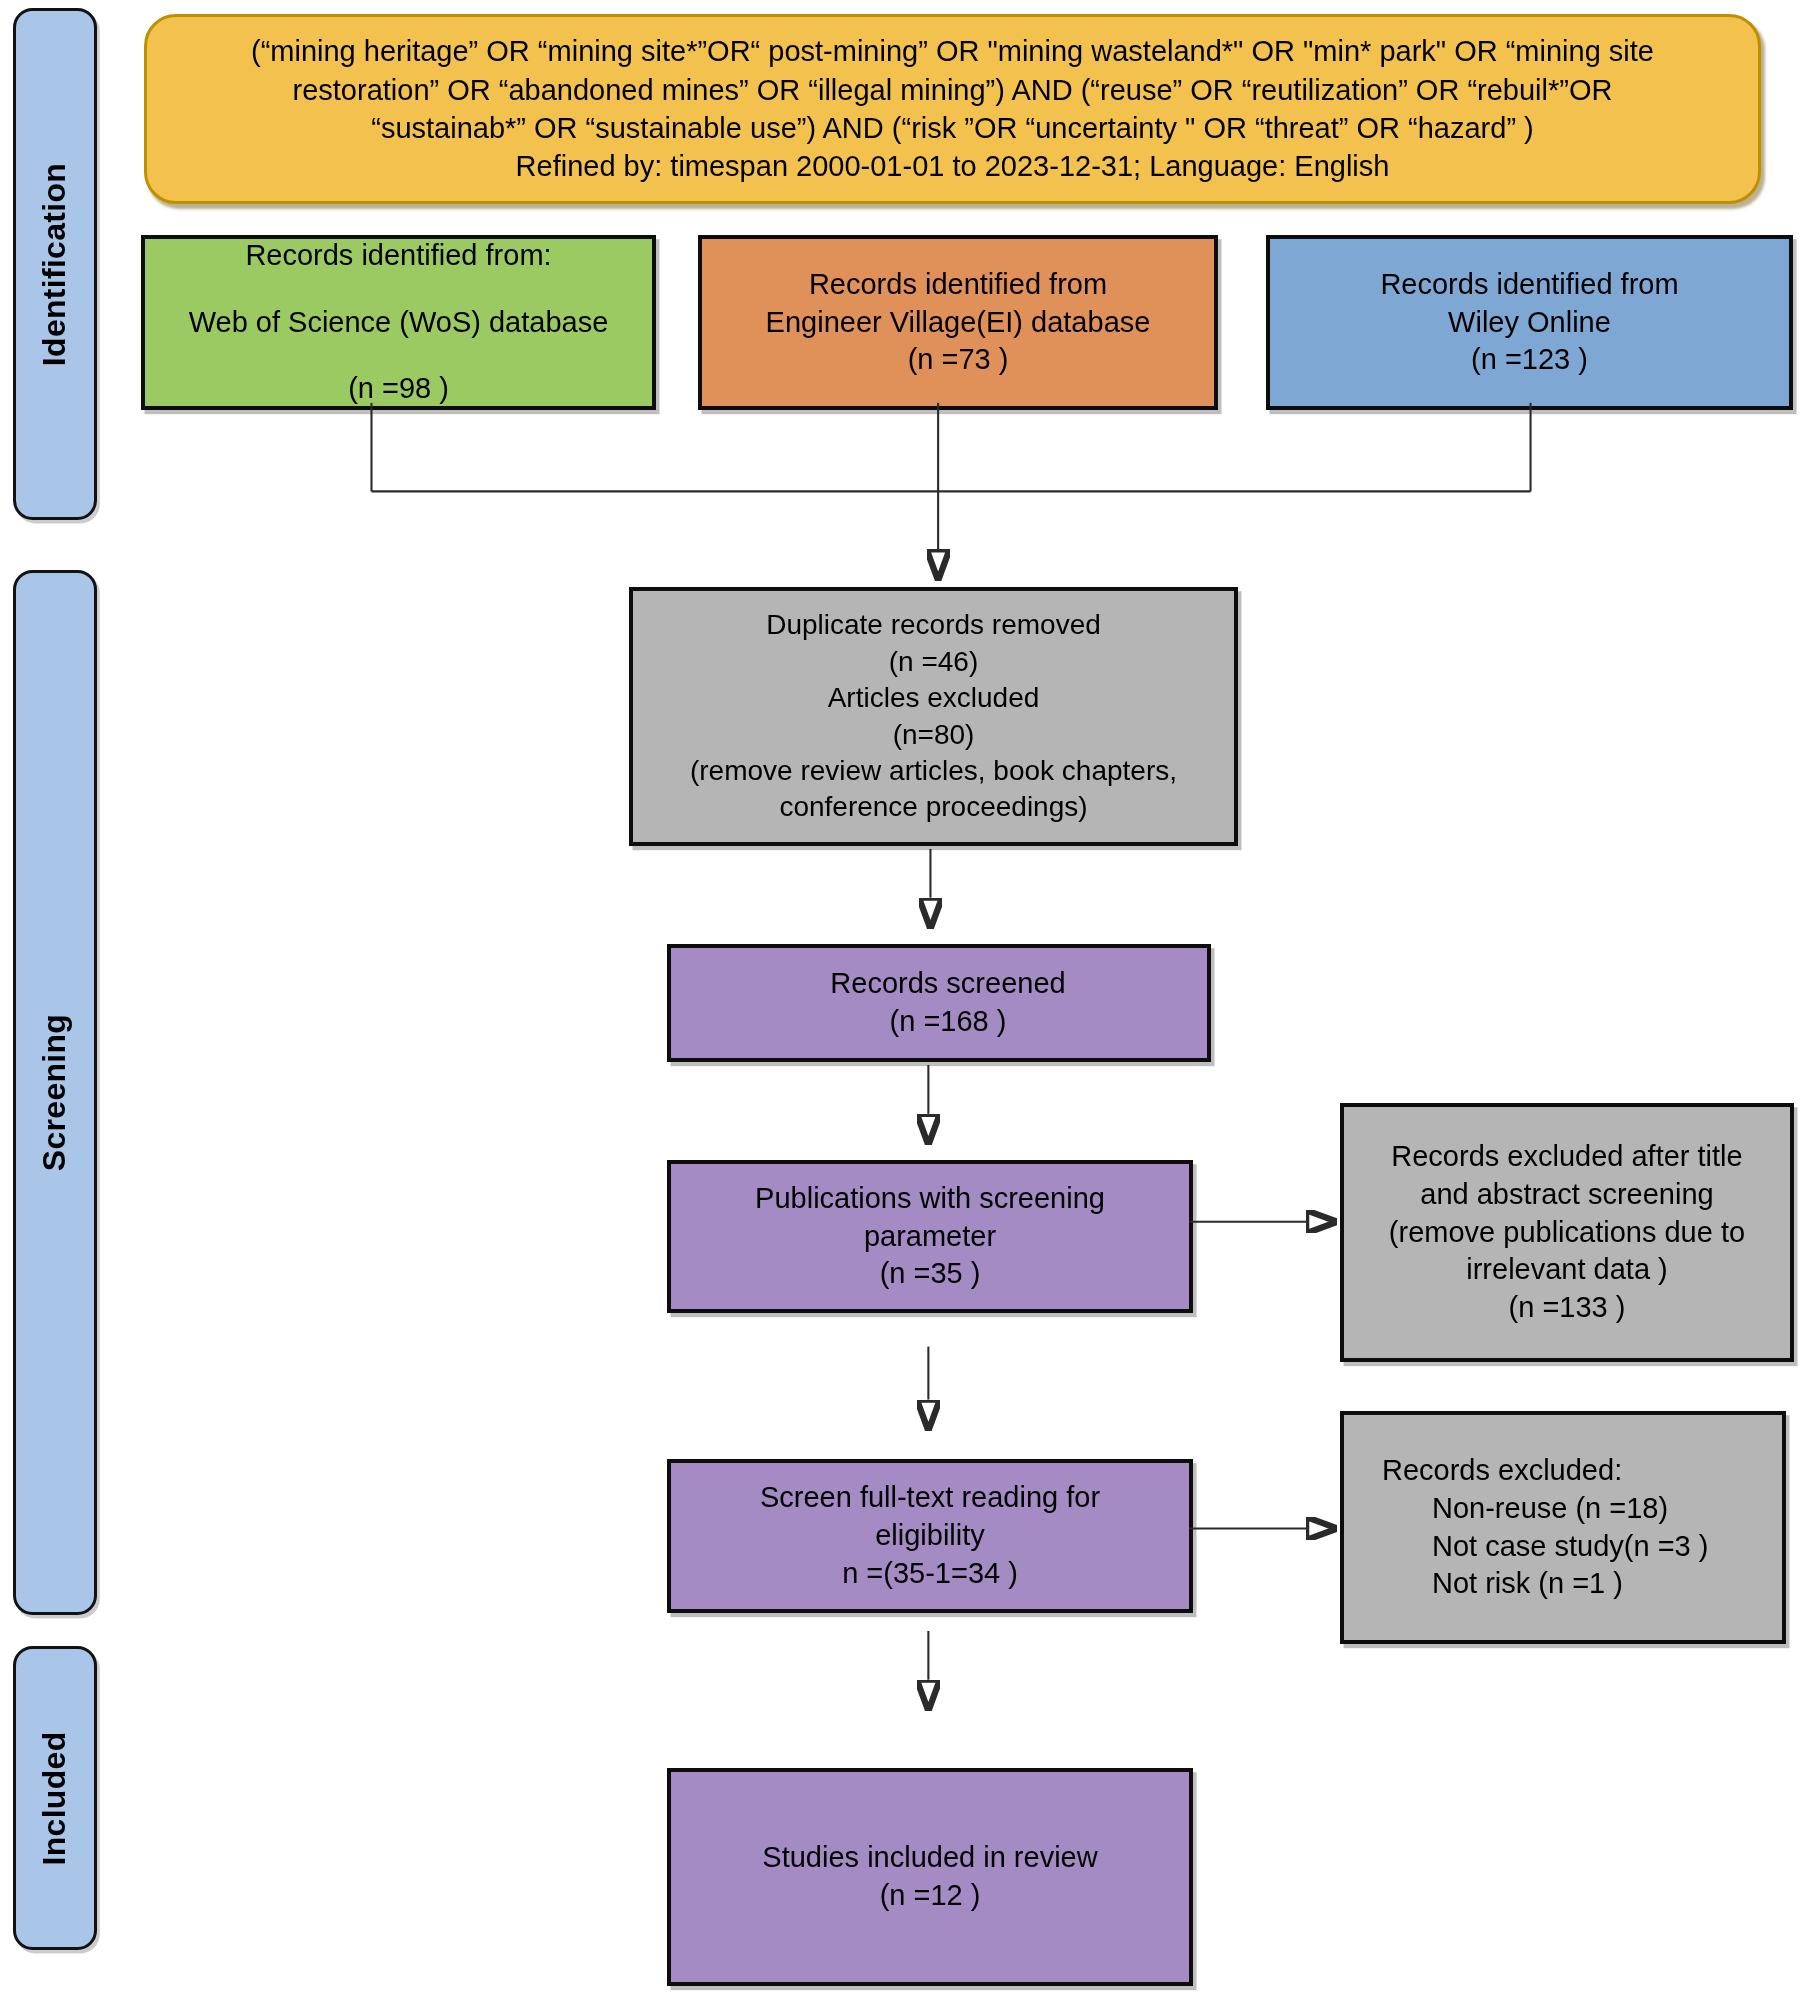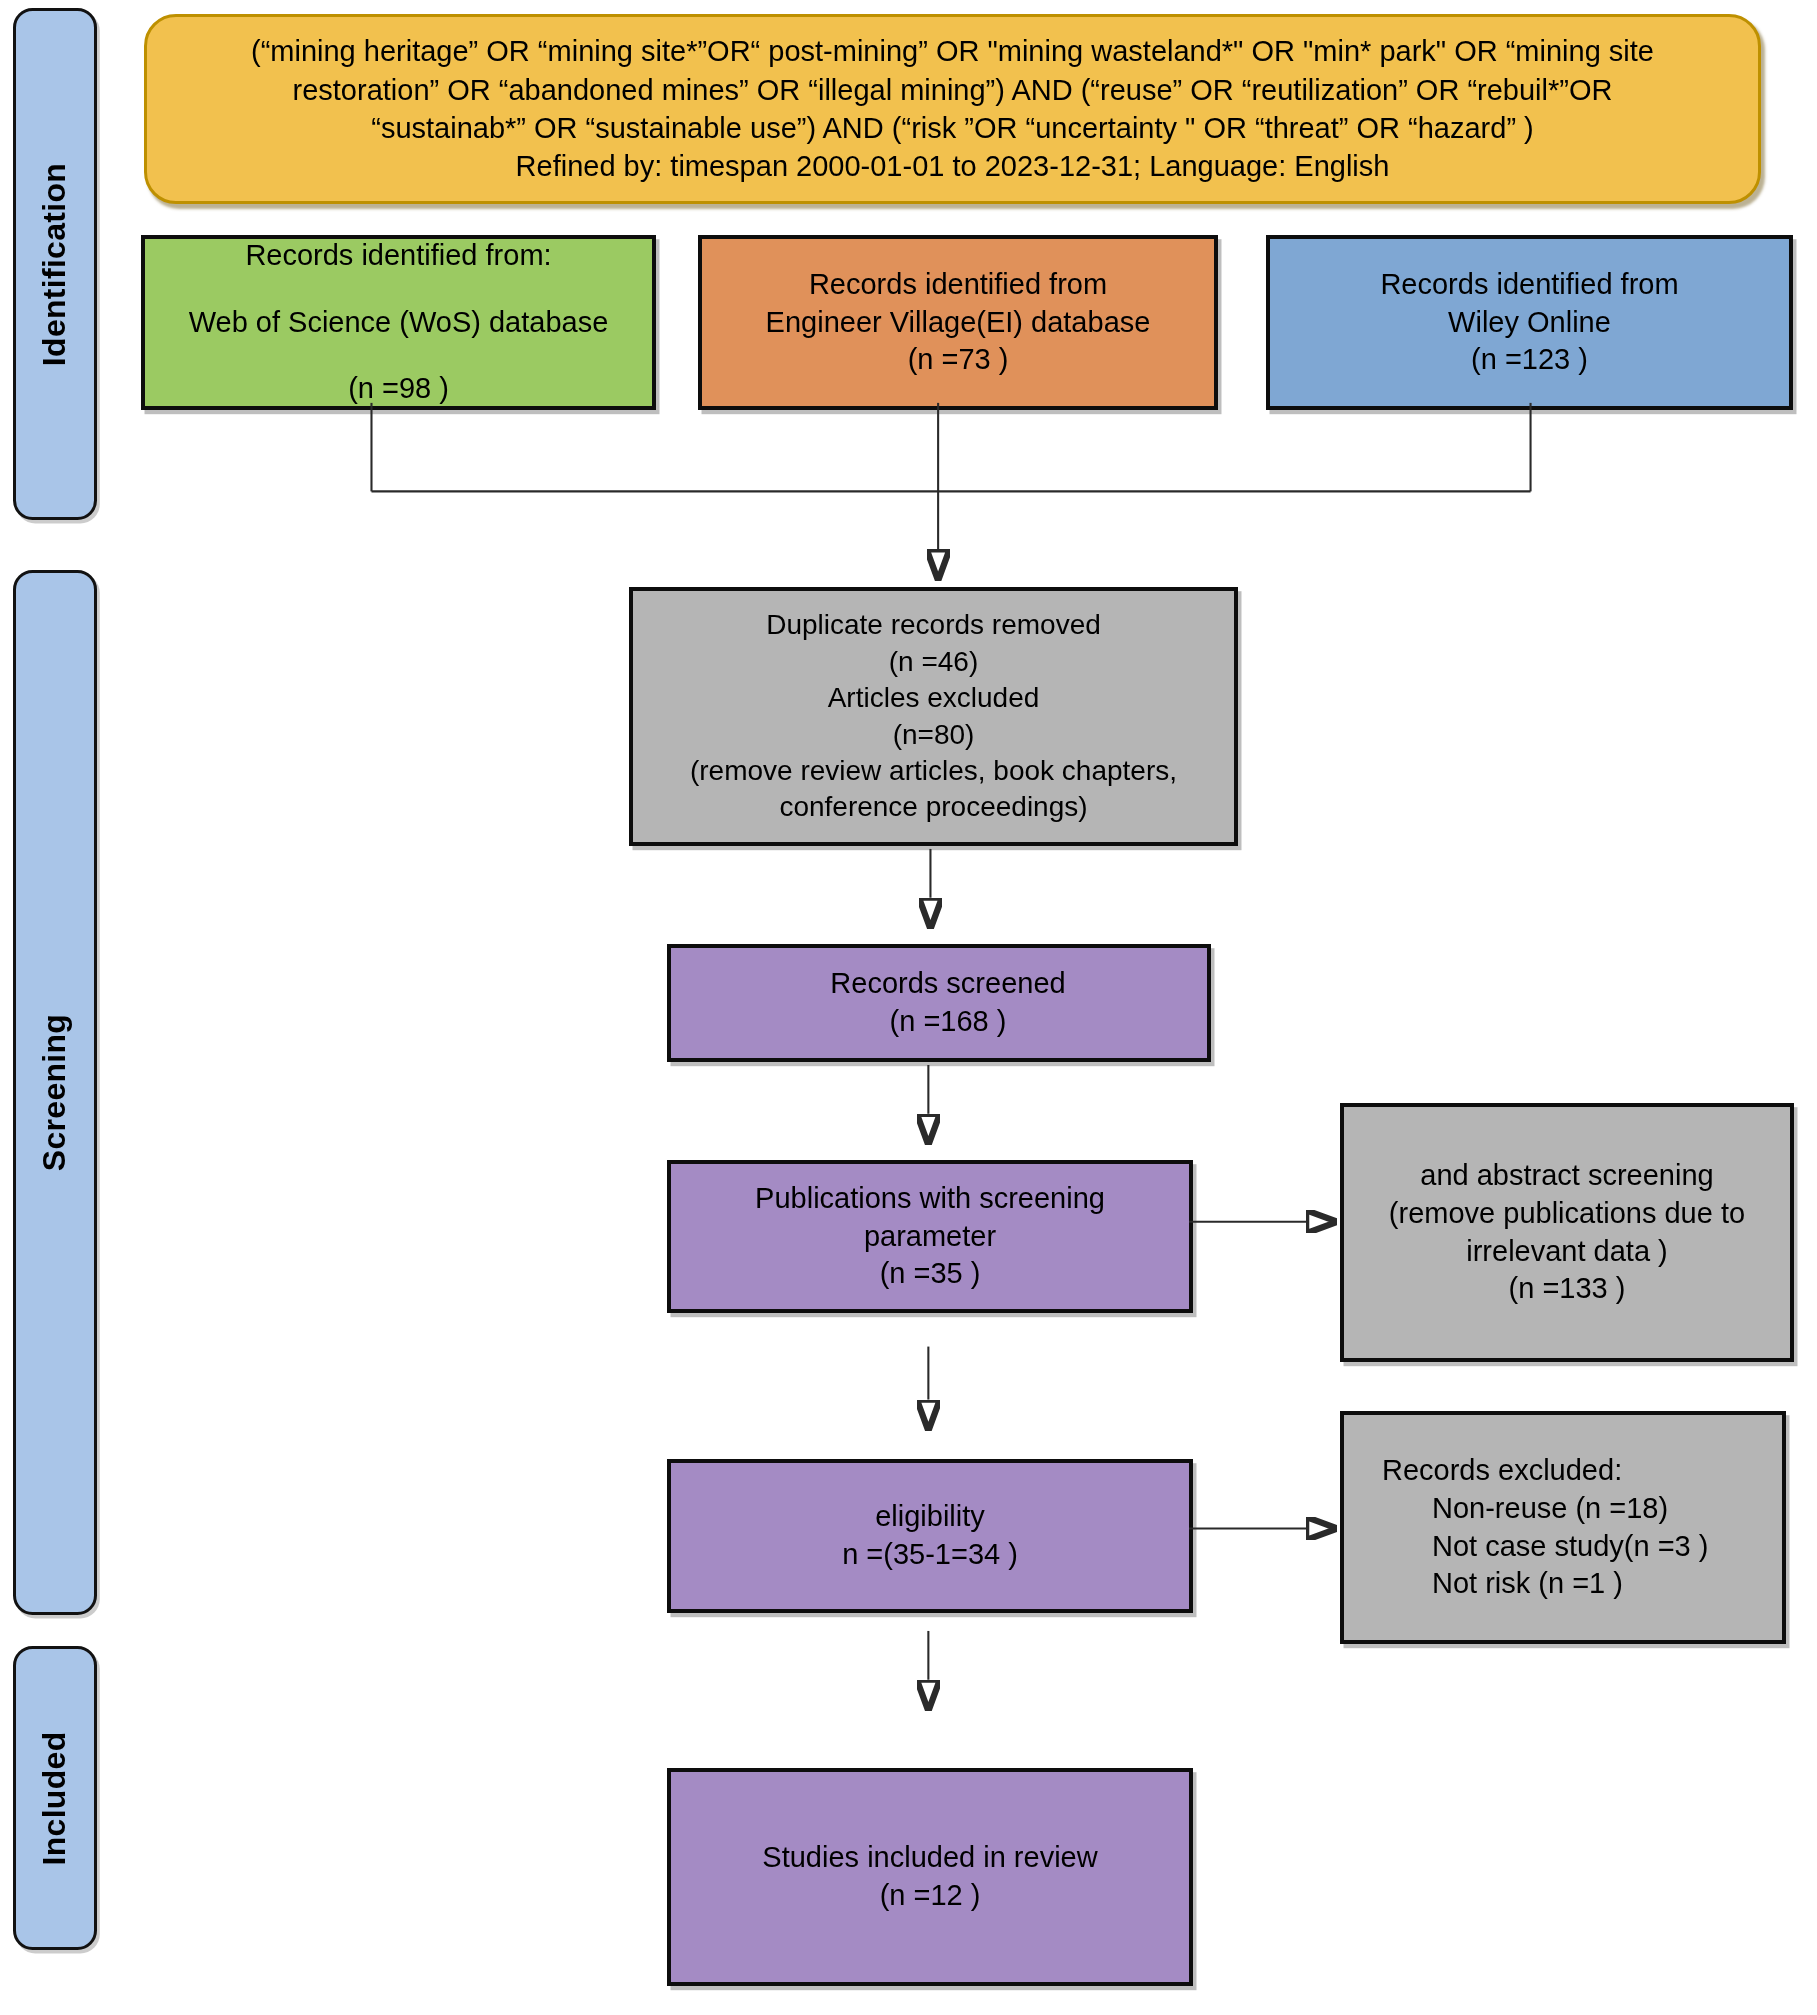--- a/index.html
+++ b/index.html
@@ -98,27 +98,29 @@
     <div class="ln">(n =168 )</div>
   </div>
 
   <div class="box purple" style="left:667px;top:1160px;width:518px;height:145px;">
     <div class="ln">Publications with screening</div>
     <div class="ln">parameter</div>
     <div class="ln">(n =35 )</div>
   </div>
 
   <div class="box gray" style="left:1340px;top:1103px;width:446px;height:251px;">
+    <div class="ln">Records excluded after title</div>
     <div class="ln">and abstract screening</div>
     <div class="ln">(remove publications due to</div>
     <div class="ln">irrelevant data )</div>
     <div class="ln">(n =133 )</div>
   </div>
 
   <div class="box purple" style="left:667px;top:1459px;width:518px;height:146px;">
+    <div class="ln">Screen full-text reading for</div>
     <div class="ln">eligibility</div>
     <div class="ln">n =(35-1=34 )</div>
   </div>
 
   <div class="box gray left-align" style="left:1340px;top:1411px;width:446px;height:233px;padding-left:38px;">
     <div class="ln">Records excluded:</div>
     <div class="ln indent">Non-reuse (n =18)</div>
     <div class="ln indent">Not case study(n =3 )</div>
     <div class="ln indent">Not risk (n =1 )</div>
   </div>

